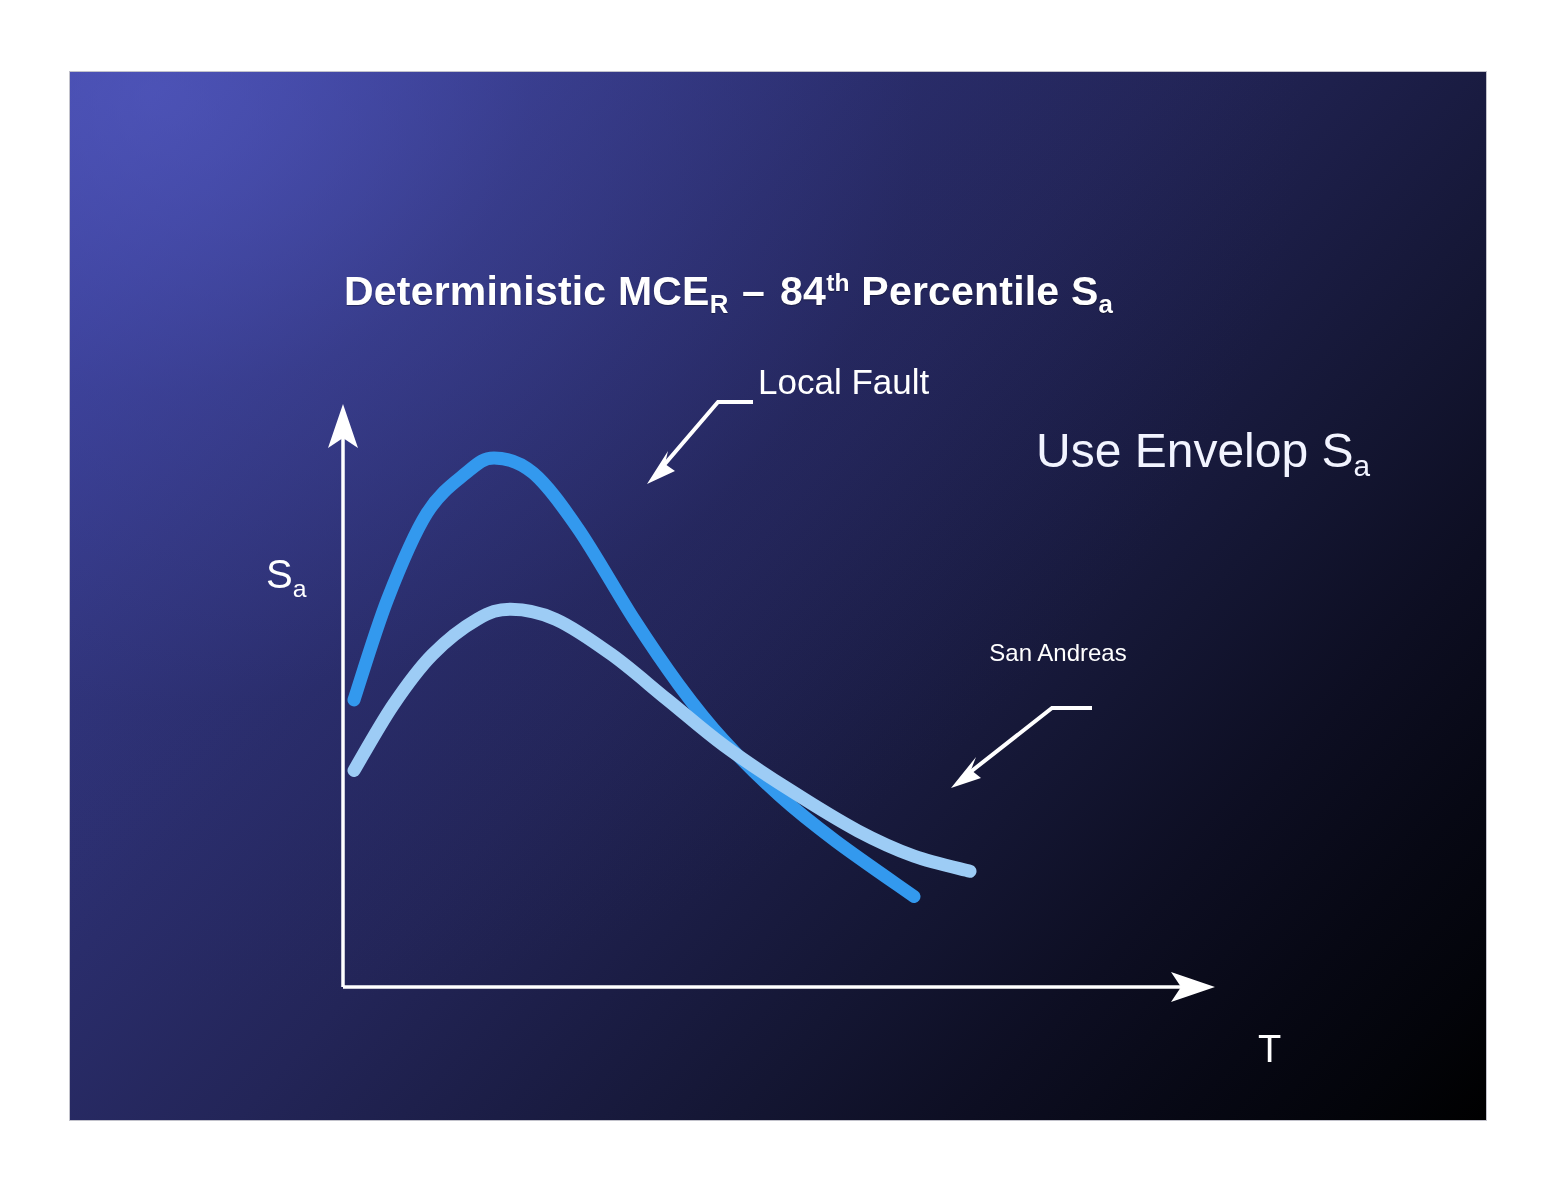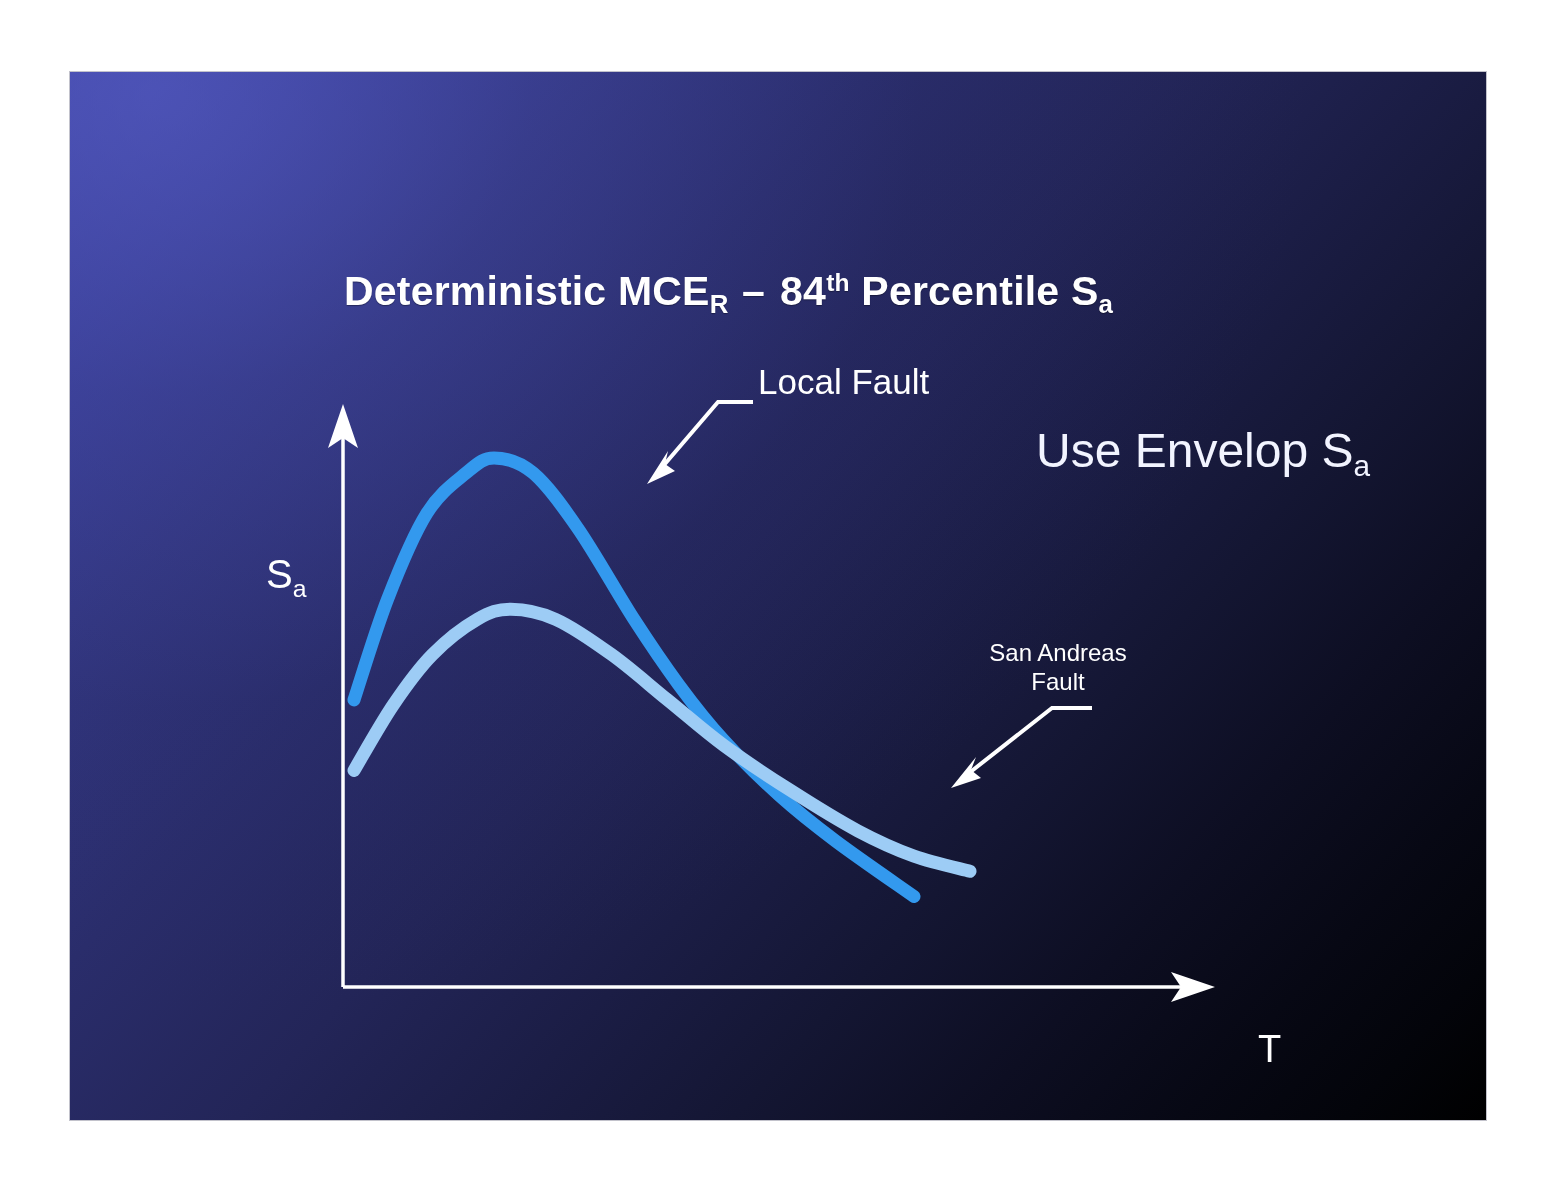--- a/index.html
+++ b/index.html
@@ -217,17 +217,16 @@
     <div id="y-axis-label">
       <span>S</span><sub>a</sub>
     </div>
 
     <div id="x-axis-label">T</div>
 
     <div id="local-fault-label">Local Fault</div>
 
     <div id="san-andreas-label">
       <span class="line1">San Andreas</span>
-      <span class="line2">Fault</span>
     </div>
 
   </div>
 </div>
 
 </body></html>

